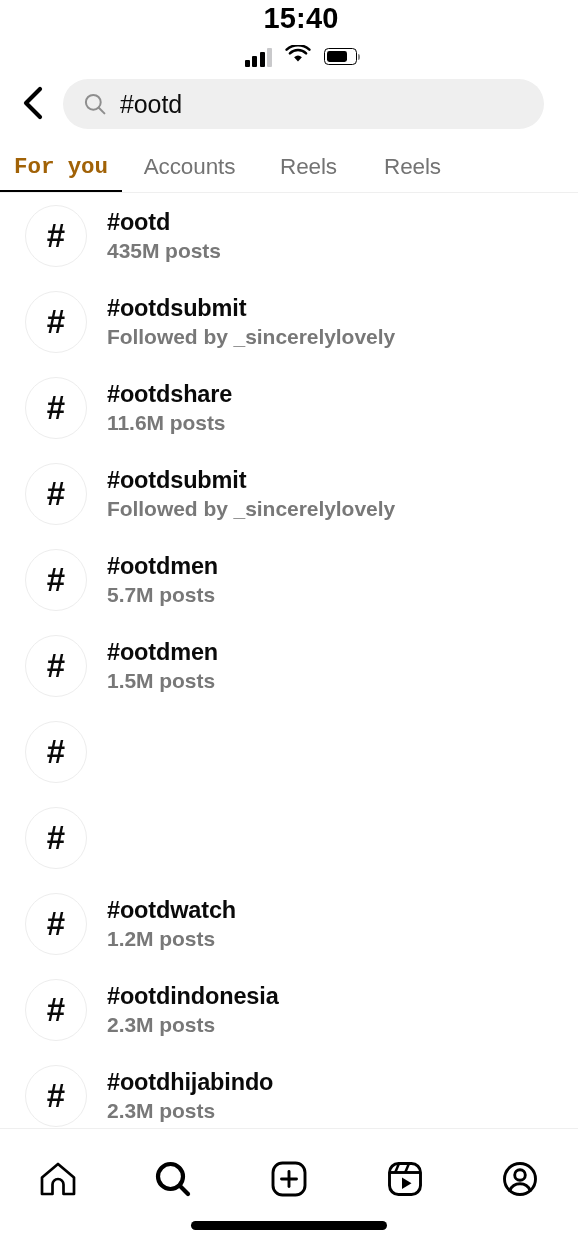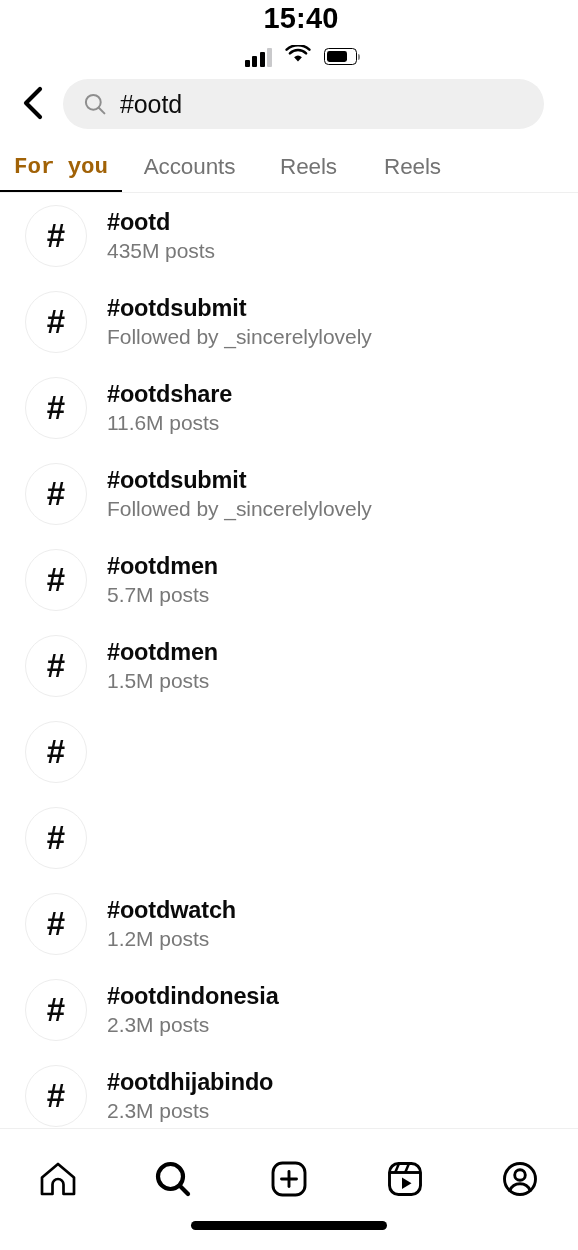--- a/index.html
+++ b/index.html
@@ -208,20 +208,21 @@
     letter-spacing: -0.15px;
     line-height: 1.05;
     white-space: nowrap;
   }
   .row-sub {
     font-size: 21px;
     color: #787878;
     letter-spacing: -0.05px;
     line-height: 1.05;
     white-space: nowrap;
+    font-weight: bold;
   }
 
   
   .bottom-nav {
     position: absolute;
     left: 0; bottom: 0;
     width: 578px;
     height: 122px;
     background: #fff;
     border-top: 1px solid #efefef;

